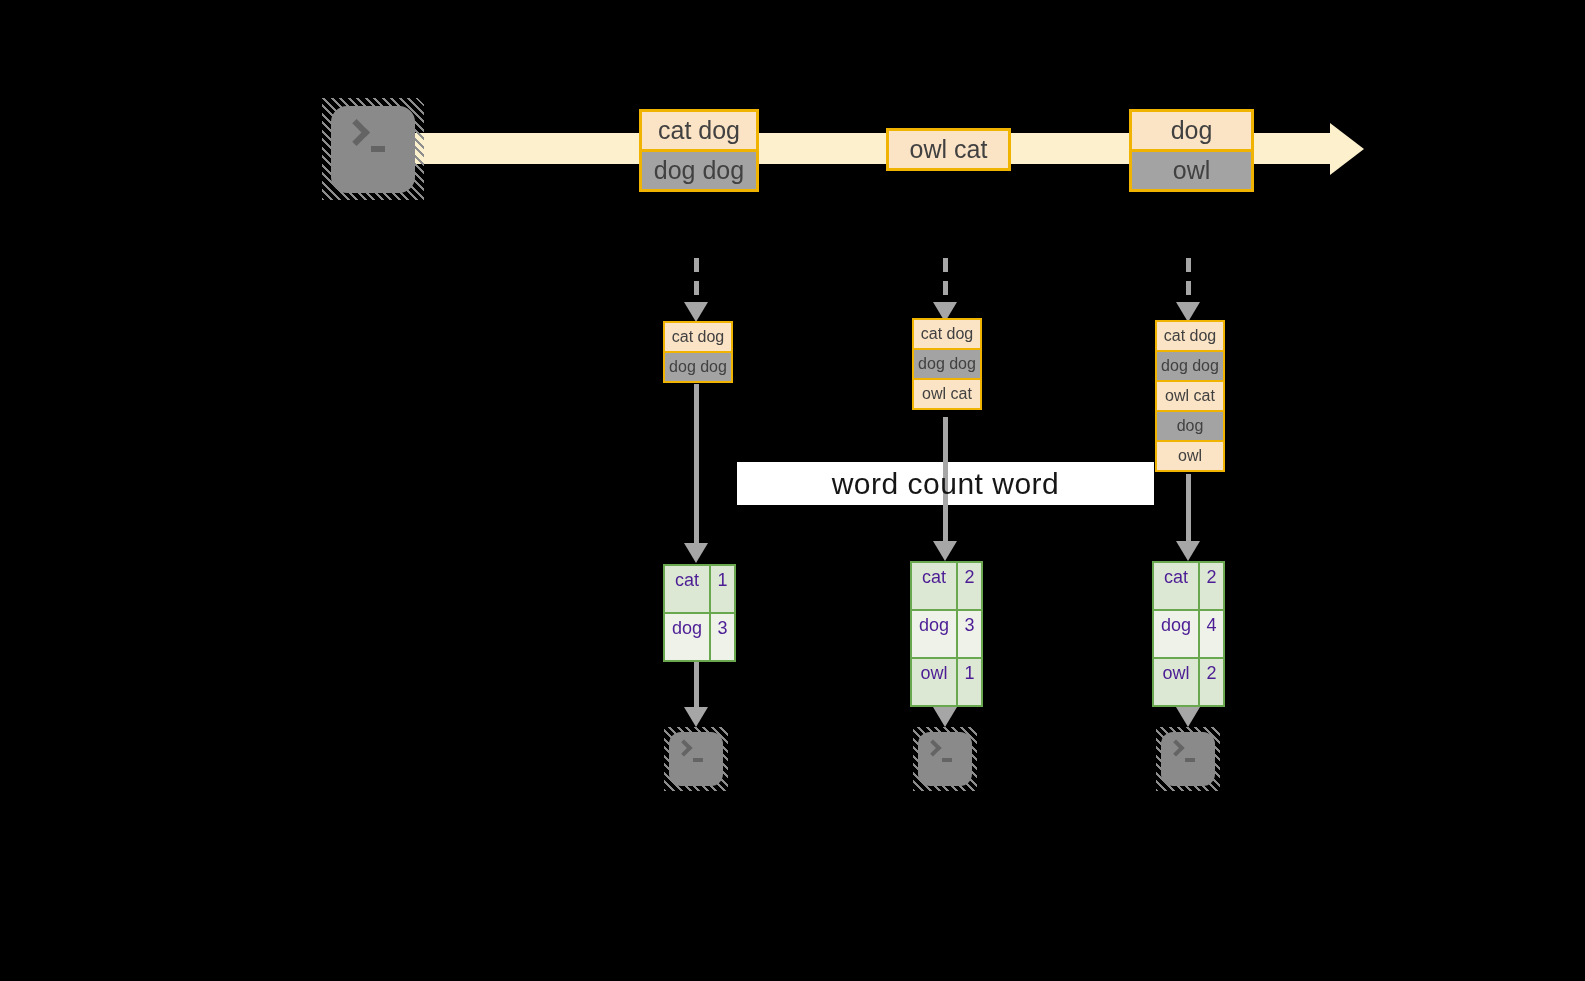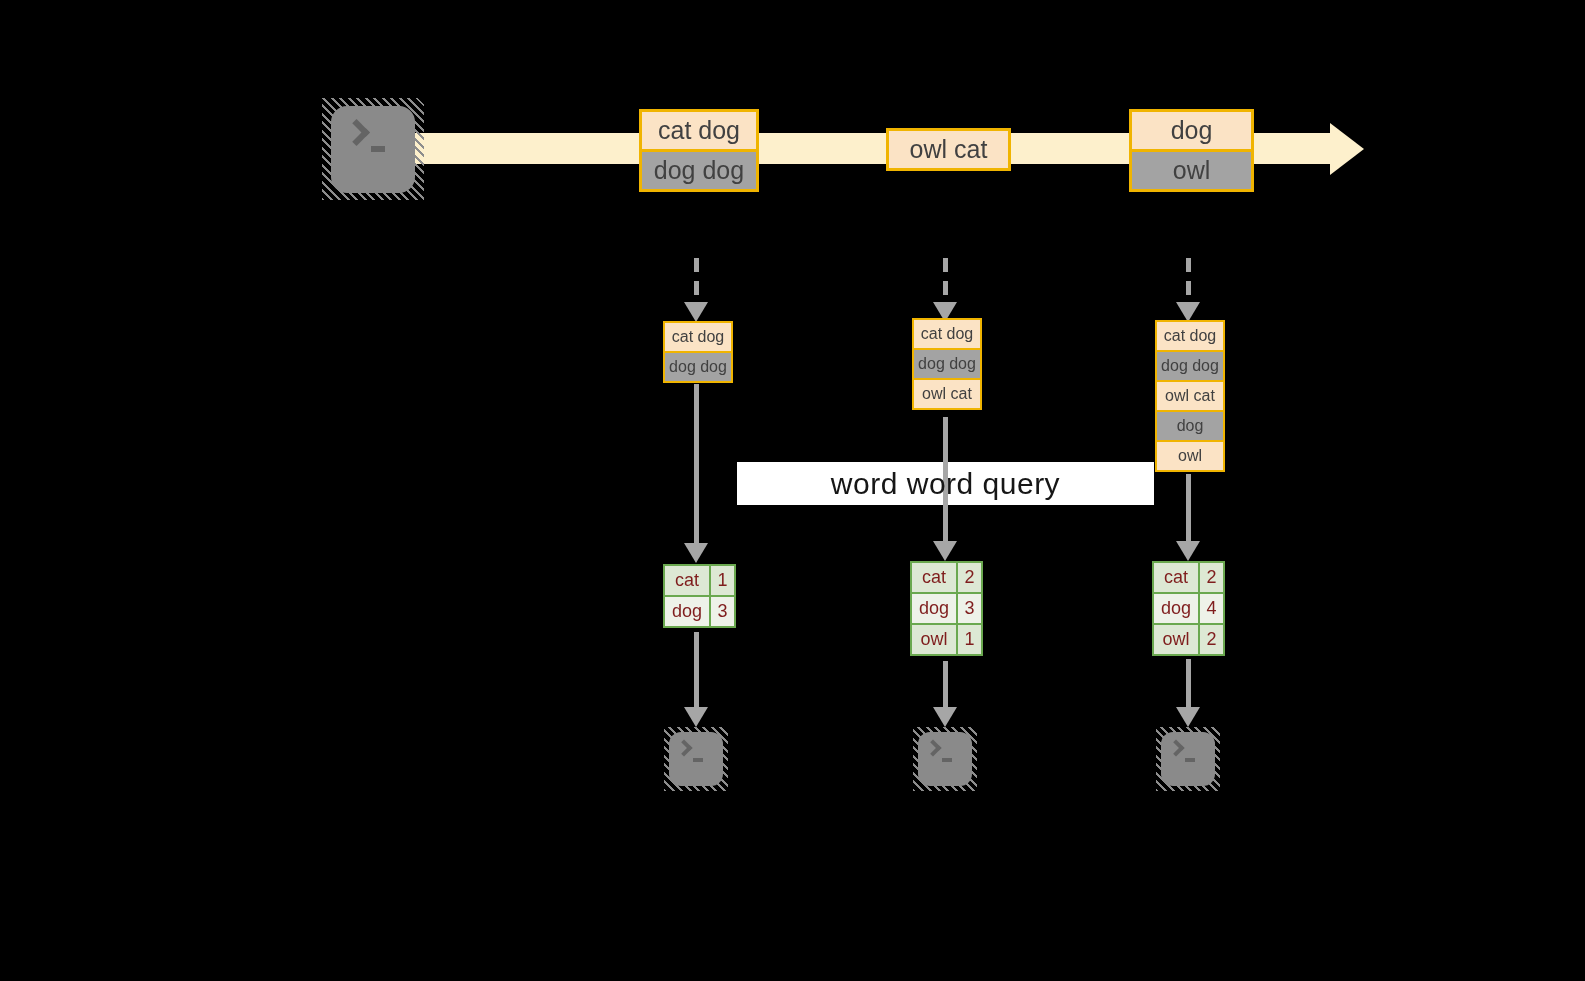--- a/index.html
+++ b/index.html
@@ -18,21 +18,21 @@
   .stream-box .cell{font-size:25px;}
   .fill-a{background:#fbe3c5;}
   .fill-b{background:#a3a3a3;}
   
   .sbox{position:absolute;border:2px solid #f0b400;z-index:4;background:#f0b400;width:66px;}
   .sbox .cell{height:28px;line-height:28px;text-align:center;color:#414141;font-size:16px;}
   .sbox .cell + .cell{border-top:2px solid #f0b400;}
   
   .gtable{position:absolute;border:2px solid #6aa84f;background:#6aa84f;z-index:4;
     display:grid;grid-template-columns:44px 23px;grid-gap:2px;}
-  .gtable .gcell{height:29px;line-height:29px;text-align:center;color:#7f1d1d;font-size:18px;}
+  .gtable .gcell{height:46px;line-height:29px;text-align:center;color:#4c1d95;font-size:18px;}
   .gfill-a{background:#dde8d4;}
   .gfill-b{background:#eef2e9;}
   
   .varrow{position:absolute;width:26px;z-index:2;display:flex;flex-direction:column;align-items:center;}
   .vline{width:5px;background:#a6a6a6;}
   .vline.dashed{background:repeating-linear-gradient(180deg,#a6a6a6 0 14px,transparent 14px 23px);}
   .vhead{width:0;height:0;border-top:20px solid #a6a6a6;
     border-left:12px solid transparent;border-right:12px solid transparent;}
   
   .band-bg{position:absolute;left:695px;top:462px;width:417px;height:43px;background:#ffffff;z-index:1;}
@@ -108,21 +108,21 @@
   </div>
   <div class="sbox" style="left:1113px;top:320px;">
     <div class="cell fill-a">cat dog</div>
     <div class="cell fill-b">dog dog</div>
     <div class="cell fill-a">owl cat</div>
     <div class="cell fill-b">dog</div>
     <div class="cell fill-a">owl</div>
   </div>
 
   <div class="band-bg"></div>
-  <div class="band-text">word word query</div>
+  <div class="band-text">word count word</div>
 
   <div class="varrow" style="left:641px;top:384px;">
     <div class="vline" style="height:159px;"></div>
       <div class="vhead"></div>
   </div>
   <div class="varrow" style="left:890px;top:417px;">
     <div class="vline" style="height:124px;"></div>
       <div class="vhead"></div>
   </div>
   <div class="varrow" style="left:1133px;top:474px;">

